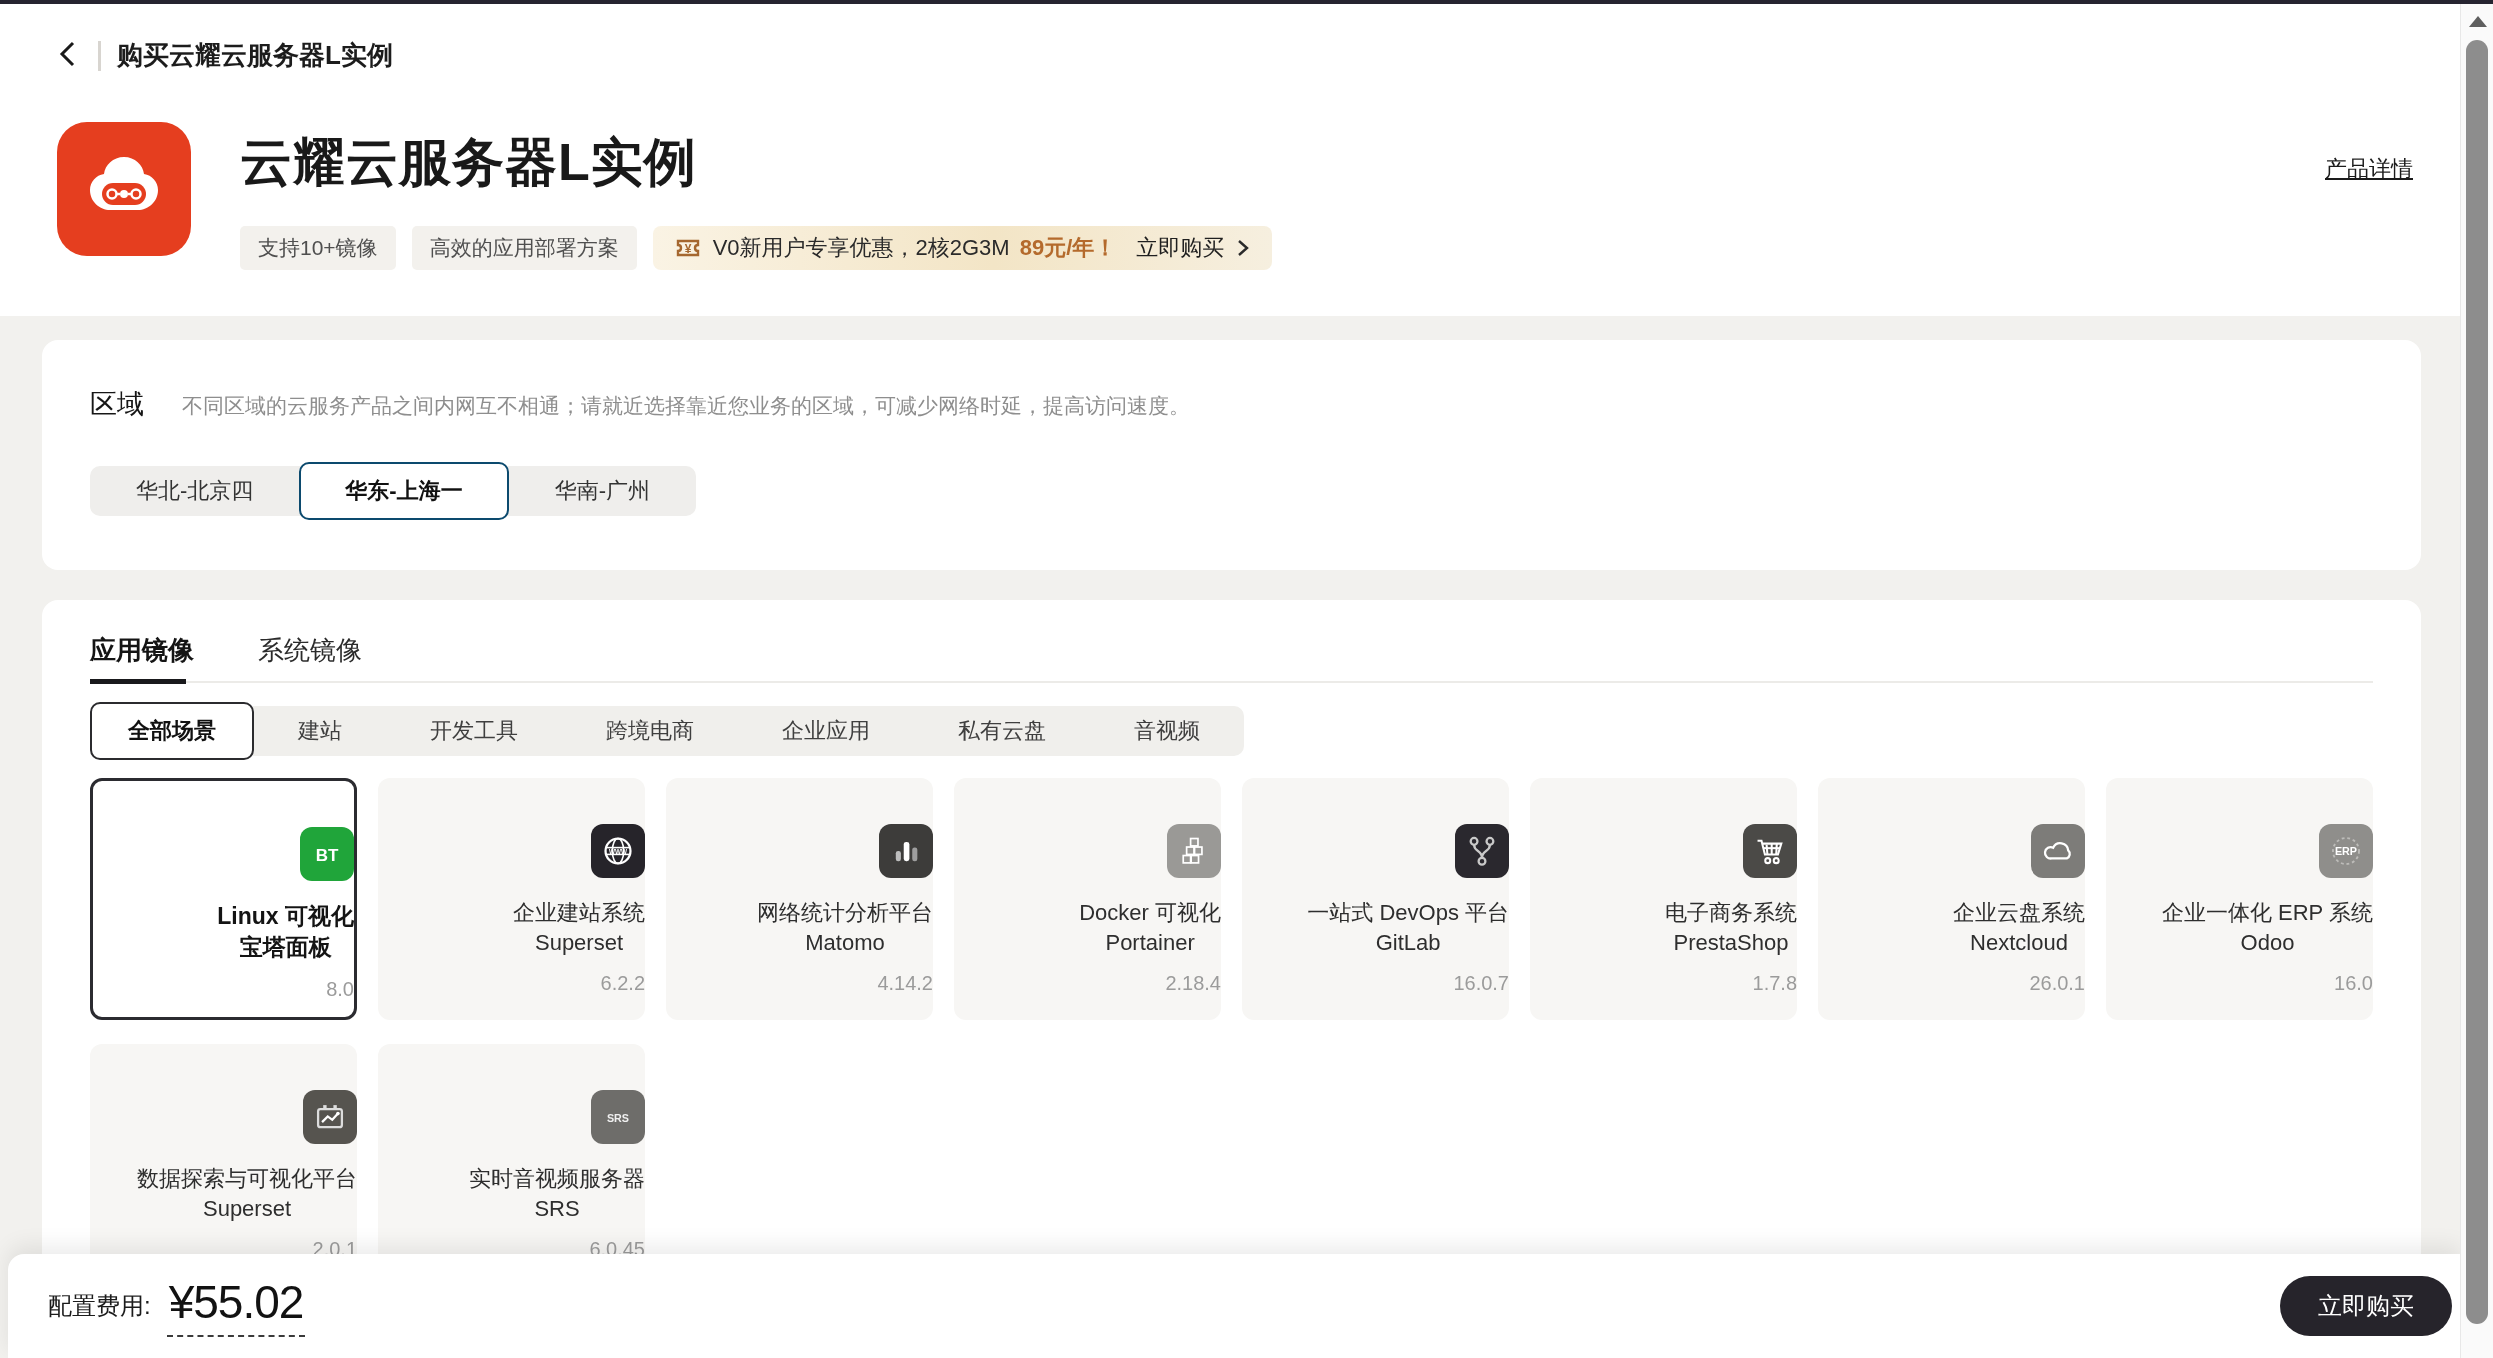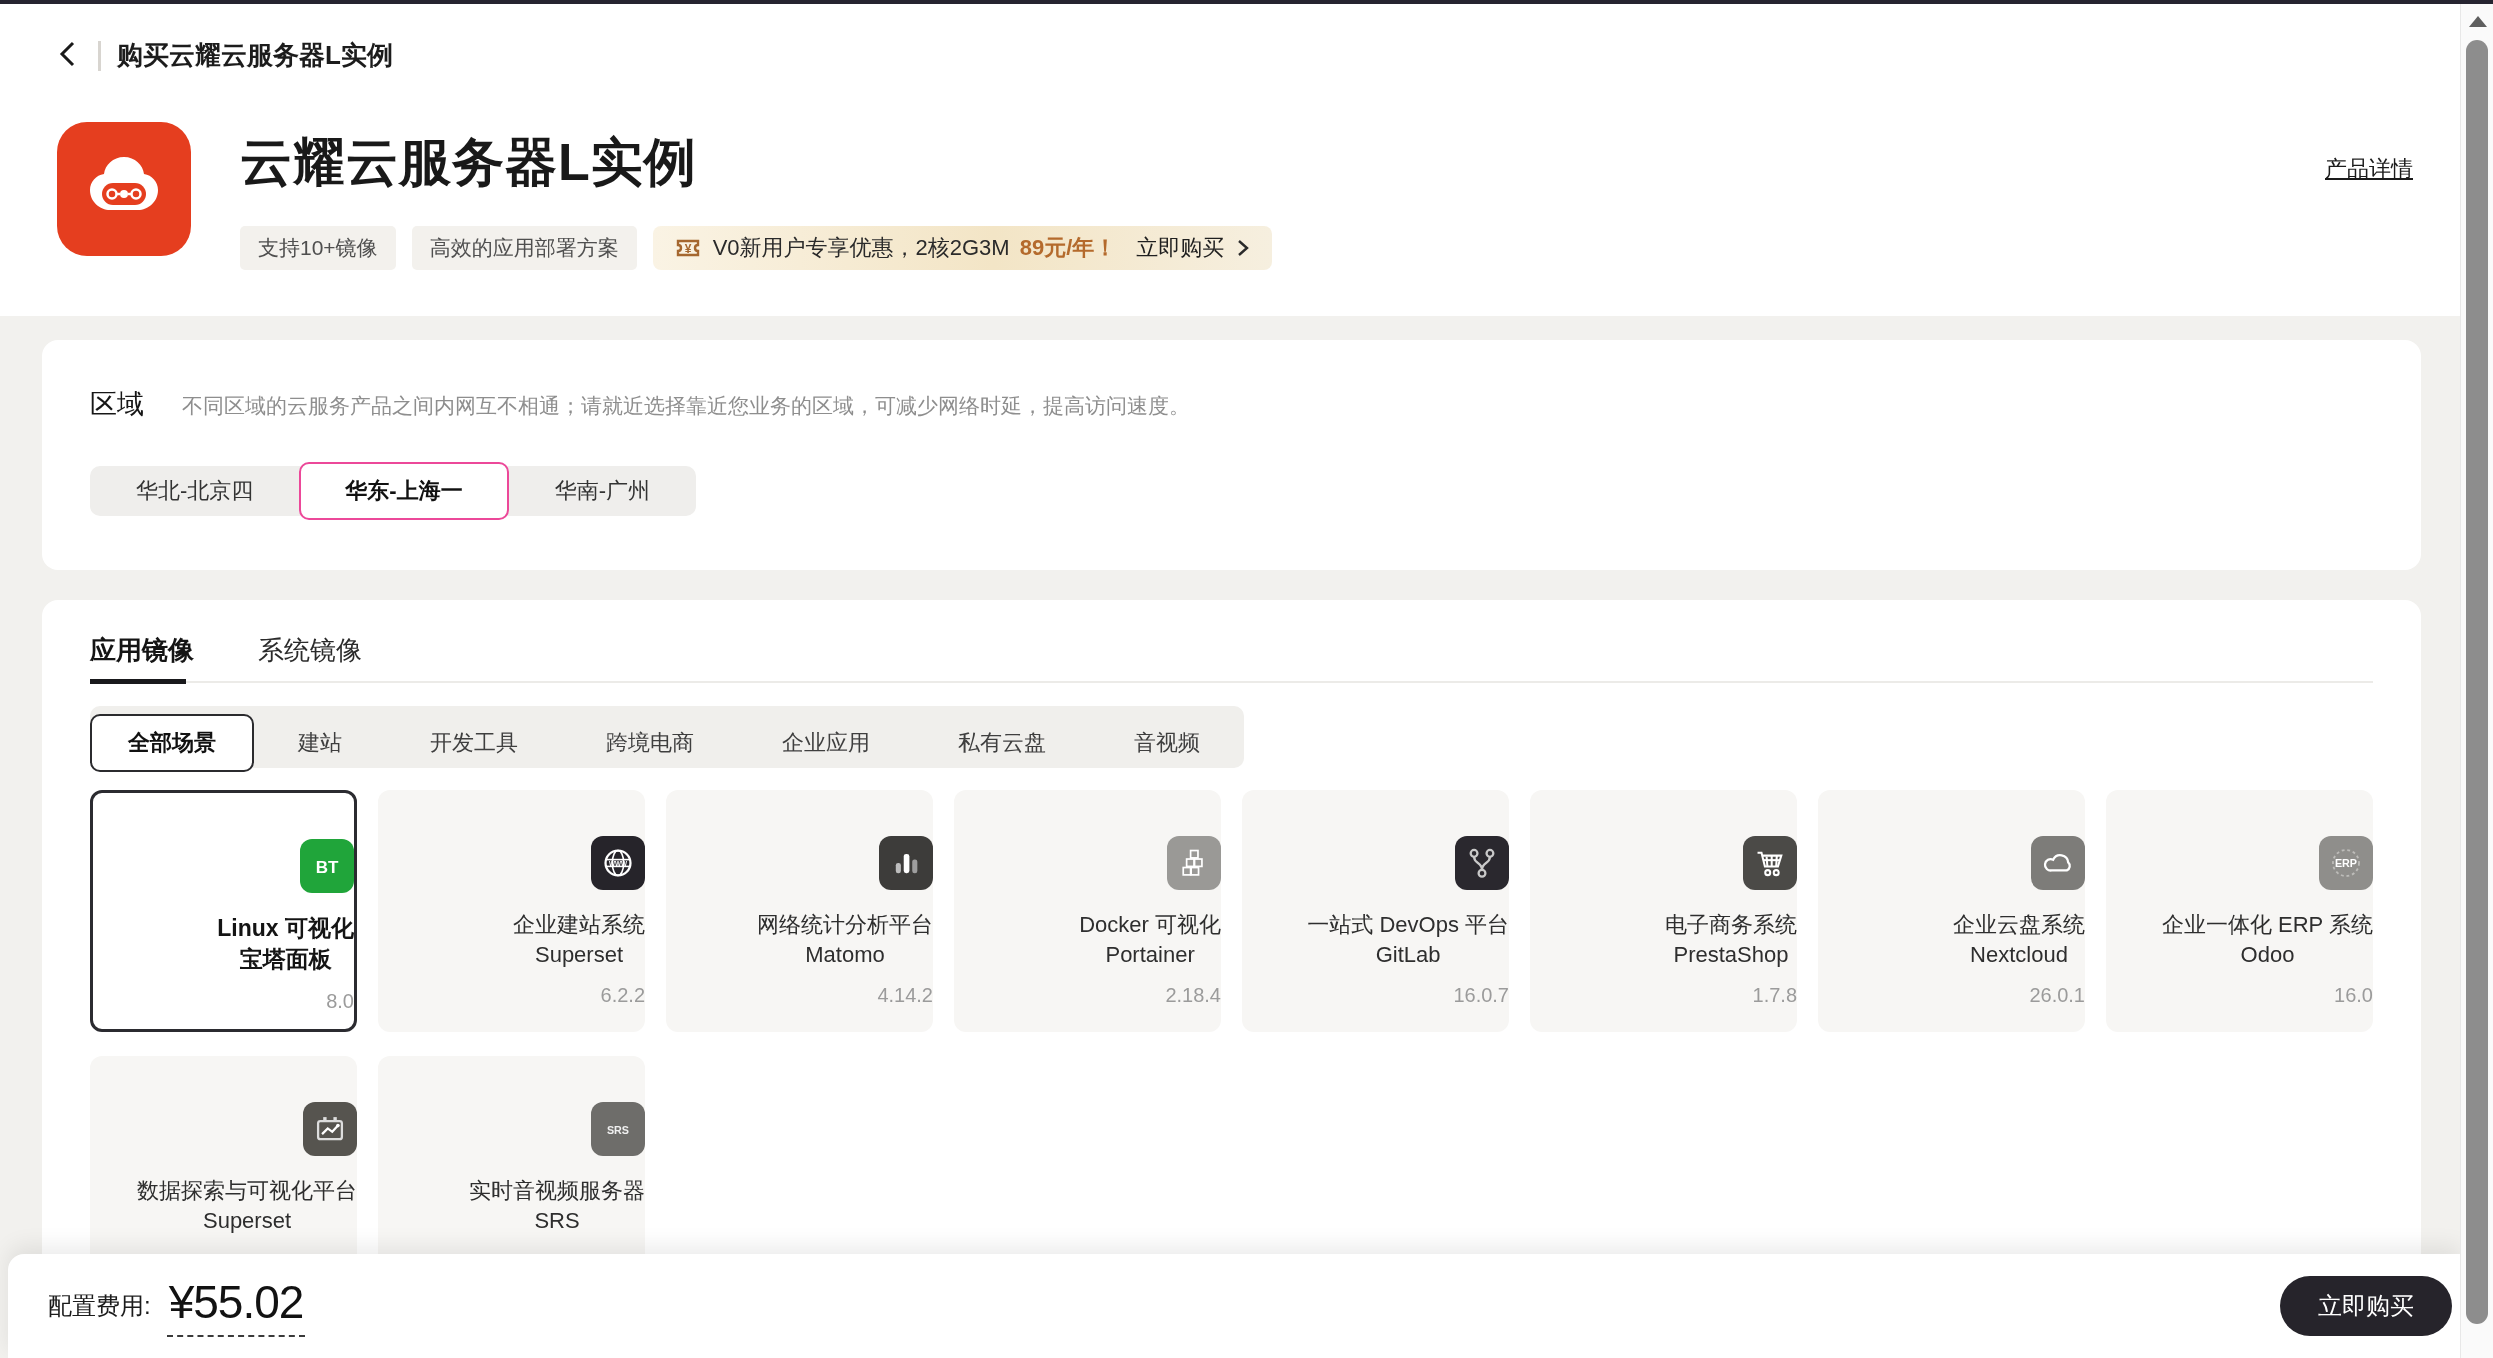--- a/index.html
+++ b/index.html
@@ -29,29 +29,29 @@
   .details-link { position:absolute; top:150px; left:2325px; font-size:22px; color:#1b1b1b; text-decoration:underline; cursor:pointer; }
 
   
   .panel { position:absolute; left:42px; width:2379px; background:#ffffff; border-radius:16px; }
   .panel-region { top:340px; height:230px; padding:46px 48px; }
   .region-head { display:flex; align-items:baseline; }
   .region-title { font-size:27px; font-weight:normal; color:#161616; }
   .region-desc { font-size:21px; color:#8e8e8e; margin-left:38px; }
   .seg-group { display:inline-flex; align-items:center; background:#efeeec; border-radius:10px; margin-top:44px; height:50px; }
   .seg-btn { border:none; background:transparent; height:50px; padding:0 46px; font-size:22px; color:#333; cursor:pointer; font-family:inherit; }
-  .seg-btn.selected { background:#ffffff; border:2px solid #ec4899; border-radius:10px; height:58px; margin:-4px 0; font-weight:bold; color:#111; padding:0 44px; }
+  .seg-btn.selected { background:#ffffff; border:2px solid #0c4a6e; border-radius:10px; height:58px; margin:-4px 0; font-weight:bold; color:#111; padding:0 44px; }
 
   .panel-images { top:600px; height:758px; border-radius:16px 16px 0 0; padding:33px 48px 0 48px; }
   .tabs { display:flex; gap:64px; }
   .tab { font-size:26px; color:#2b2b2b; cursor:pointer; line-height:34px; }
   .tab.active { font-weight:bold; color:#141414; }
   .tab-divider { position:relative; height:2px; background:#ecebe8; margin-top:14px; }
   .tab-indicator { position:absolute; left:0; top:-2px; width:96px; height:5px; background:#19191c; }
-  .filter-strip { display:inline-flex; align-items:flex-end; background:#f0efec; border-radius:10px; margin-top:23px; height:62px; }
+  .filter-strip { display:inline-flex; align-items:flex-end; background:#f0efec; border-radius:10px; margin-top:23px; height:50px; }
   .filter-pill { border:none; background:transparent; height:50px; padding:8px 44px; font-size:22px; color:#3f3f3f; cursor:pointer; font-family:inherit; }
   .filter-pill.selected { background:#ffffff; border:2px solid #2b2b2e; border-radius:10px; height:58px; margin:-4px 0; font-weight:bold; color:#111; padding:0 36px; }
 
   .cards-grid { margin-top:22px; display:grid; grid-template-columns:repeat(8,1fr); grid-auto-rows:242px; gap:24px 21px; }
   .card { background:#f7f6f4; border-radius:12px; display:flex; flex-direction:column; align-items:flex-end; padding-top:46px; cursor:pointer; }
   .card.selected { background:#ffffff; border:3px solid #2b2b30; }
   .card-icon { width:54px; height:54px; border-radius:12px; display:flex; align-items:center; justify-content:center; flex:none; }
   .card-name { margin-top:20px; font-size:22px; color:#2e2e2e; text-align:center; line-height:1.35; }
   .card.selected .card-name { font-weight:bold; font-size:23px; color:#141414; }
   .card-version { margin-top:15px; font-size:20px; color:#9b9b9b; }

